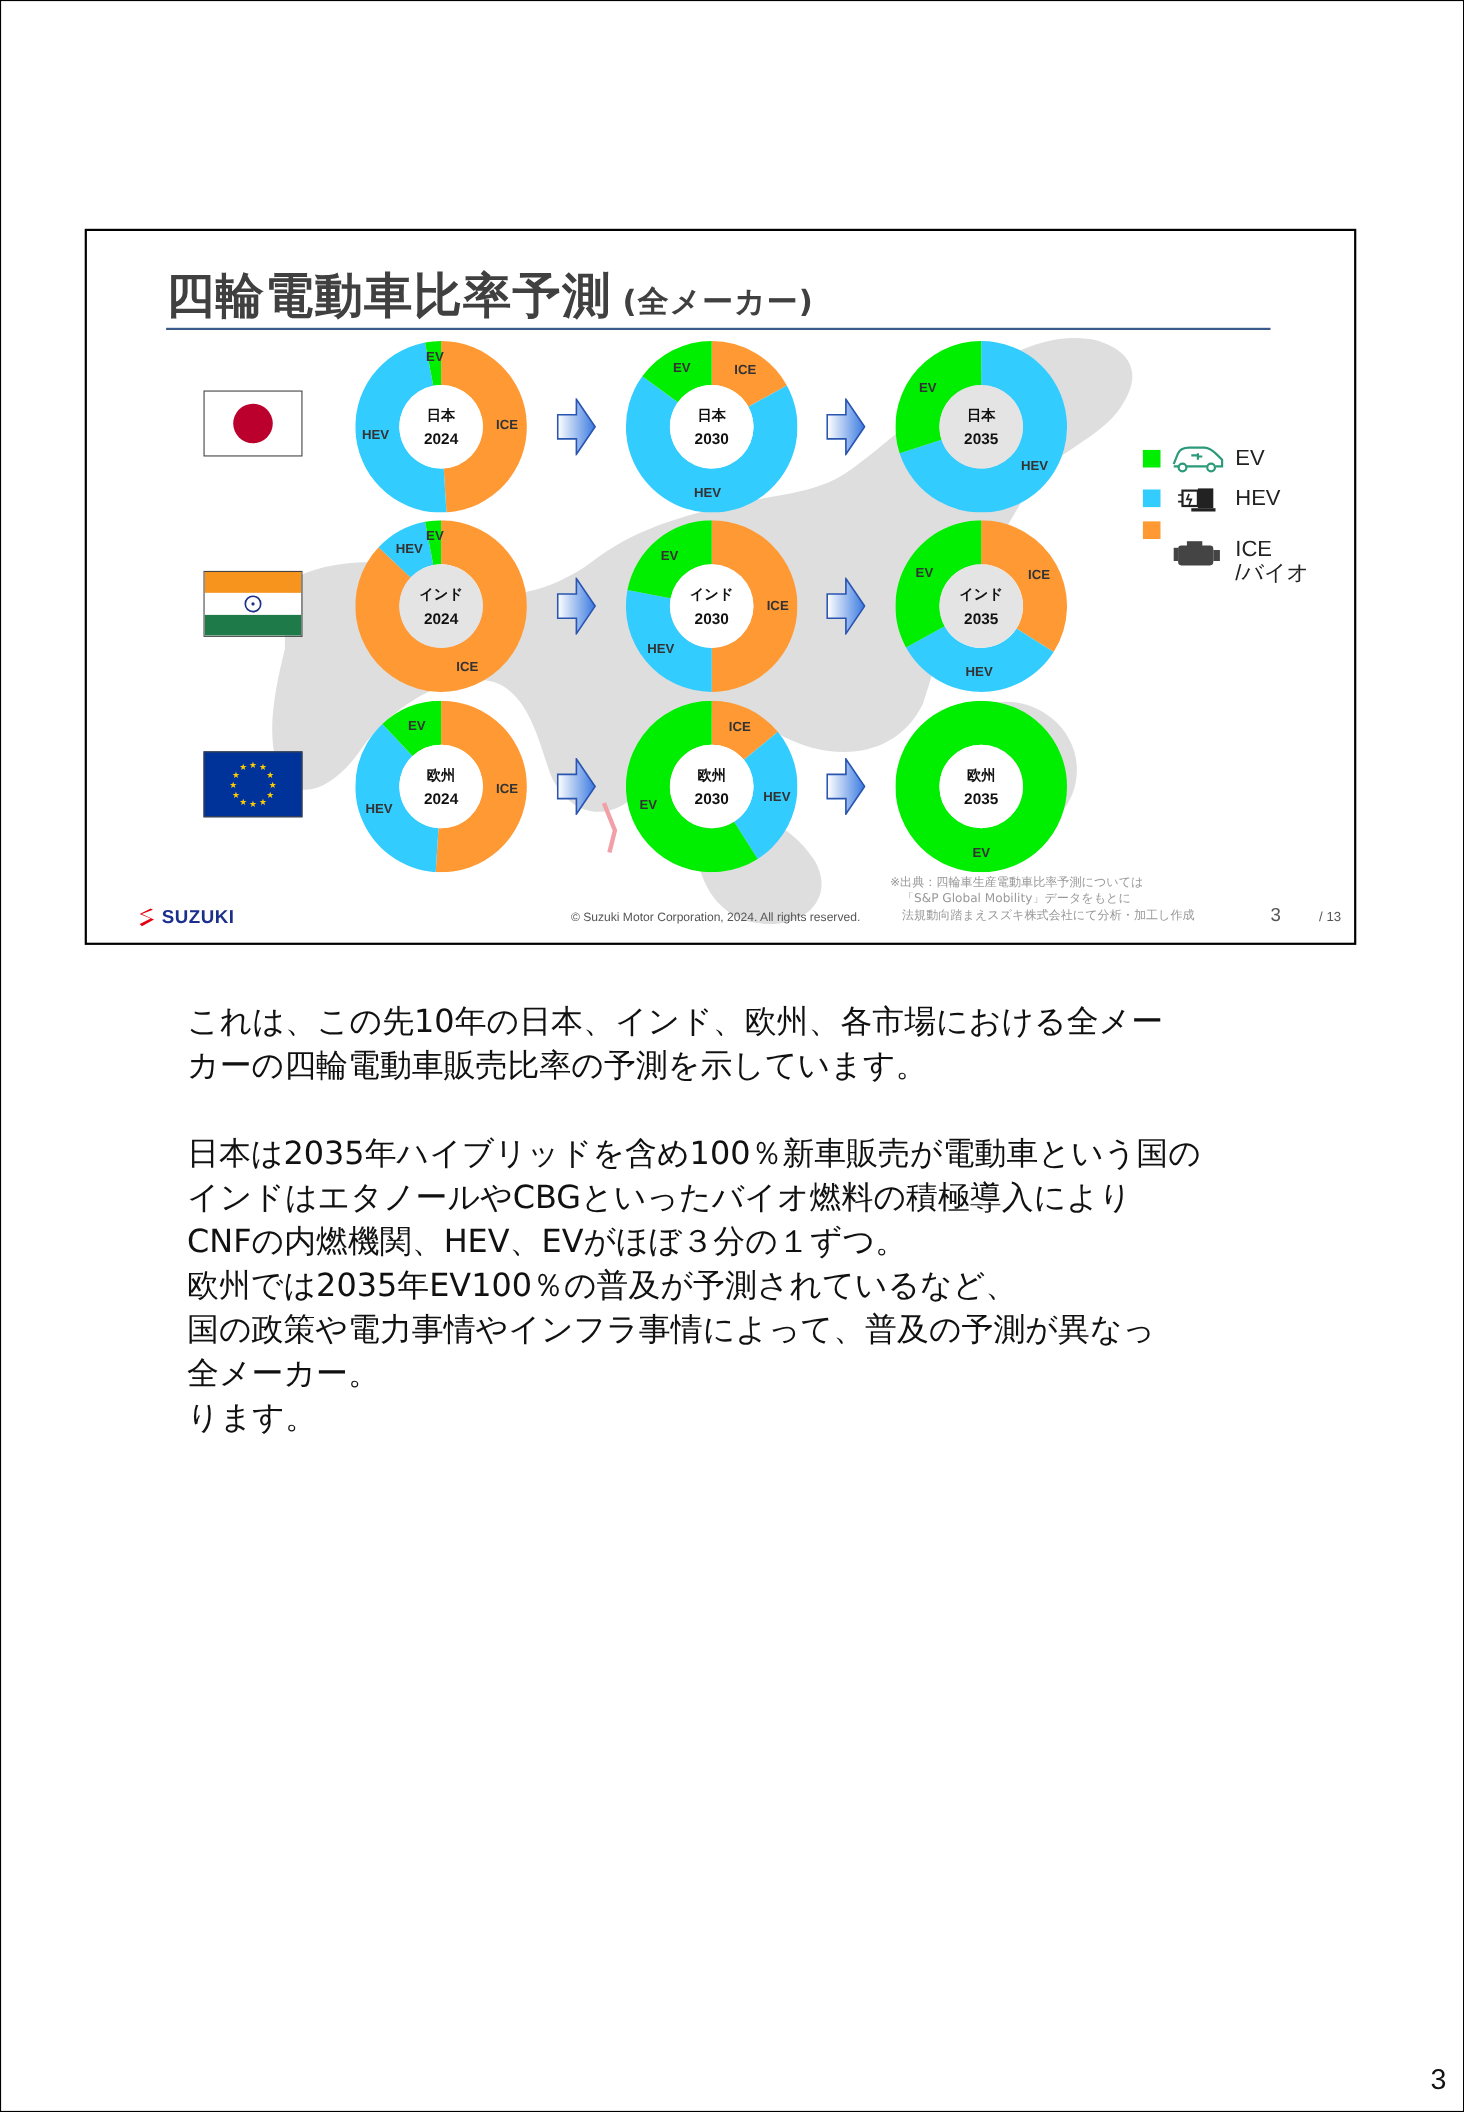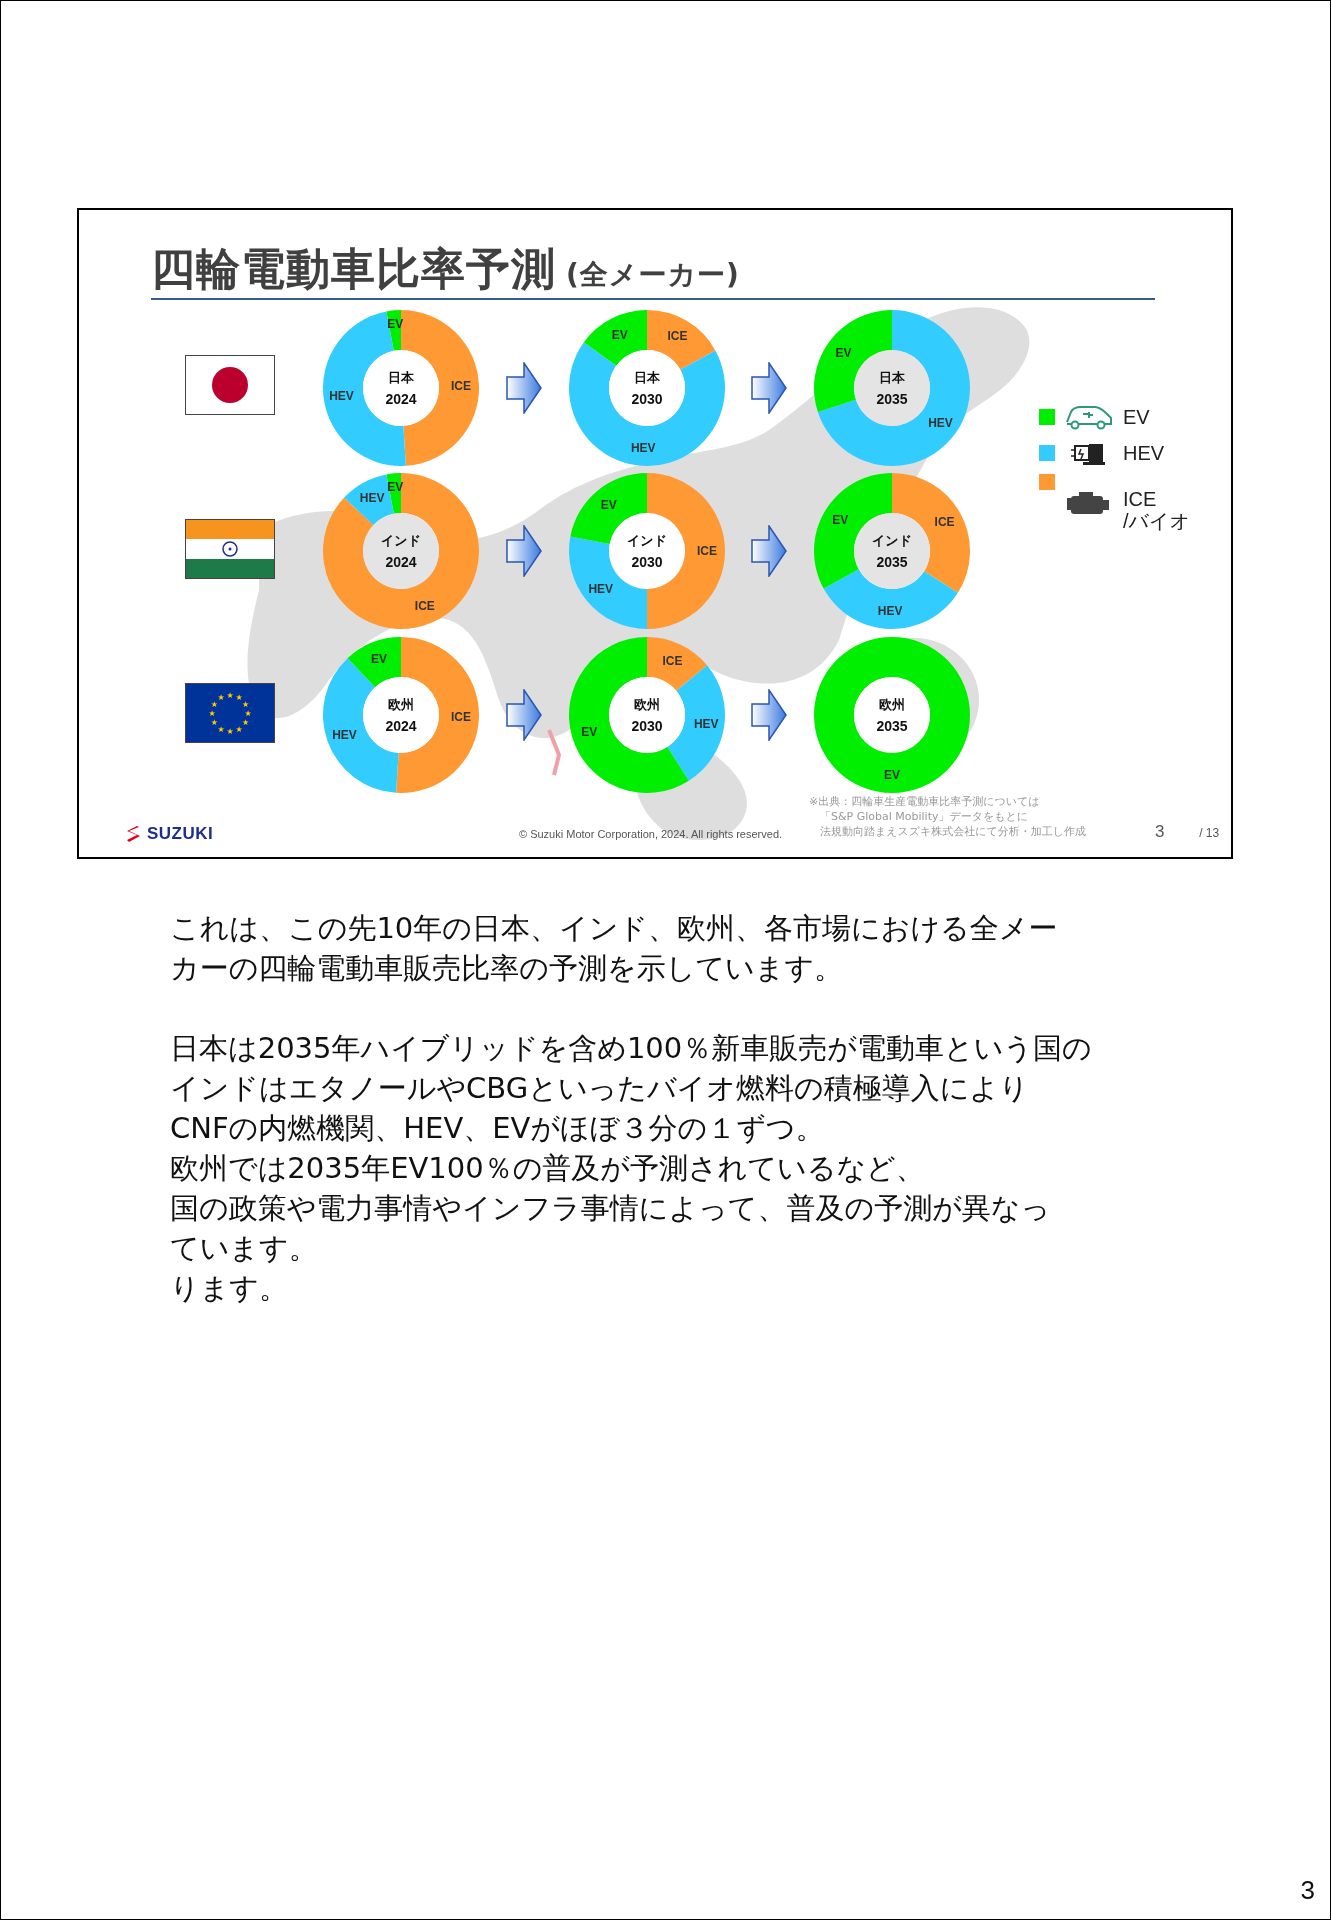--- a/index.html
+++ b/index.html
@@ -314,17 +314,17 @@
 
 <div class="notes">
   <p>これは、この先10年の日本、インド、欧州、各市場における全メー</p>
   <p>カーの四輪電動車販売比率の予測を示しています。</p>
   <div class="gap"></div>
   <p>日本は2035年ハイブリッドを含め100％新車販売が電動車という国の</p>
   <p>インドはエタノールやCBGといったバイオ燃料の積極導入により</p>
   <p>CNFの内燃機関、HEV、EVがほぼ３分の１ずつ。</p>
   <p>欧州では2035年EV100％の普及が予測されているなど、</p>
   <p>国の政策や電力事情やインフラ事情によって、普及の予測が異なっ</p>
-  <p>ています。</p>
+  <p>全メーカー。</p>
   <p>ります。</p>
 </div>
 
 <div class="page-number">3</div>
 
 </body></html>

